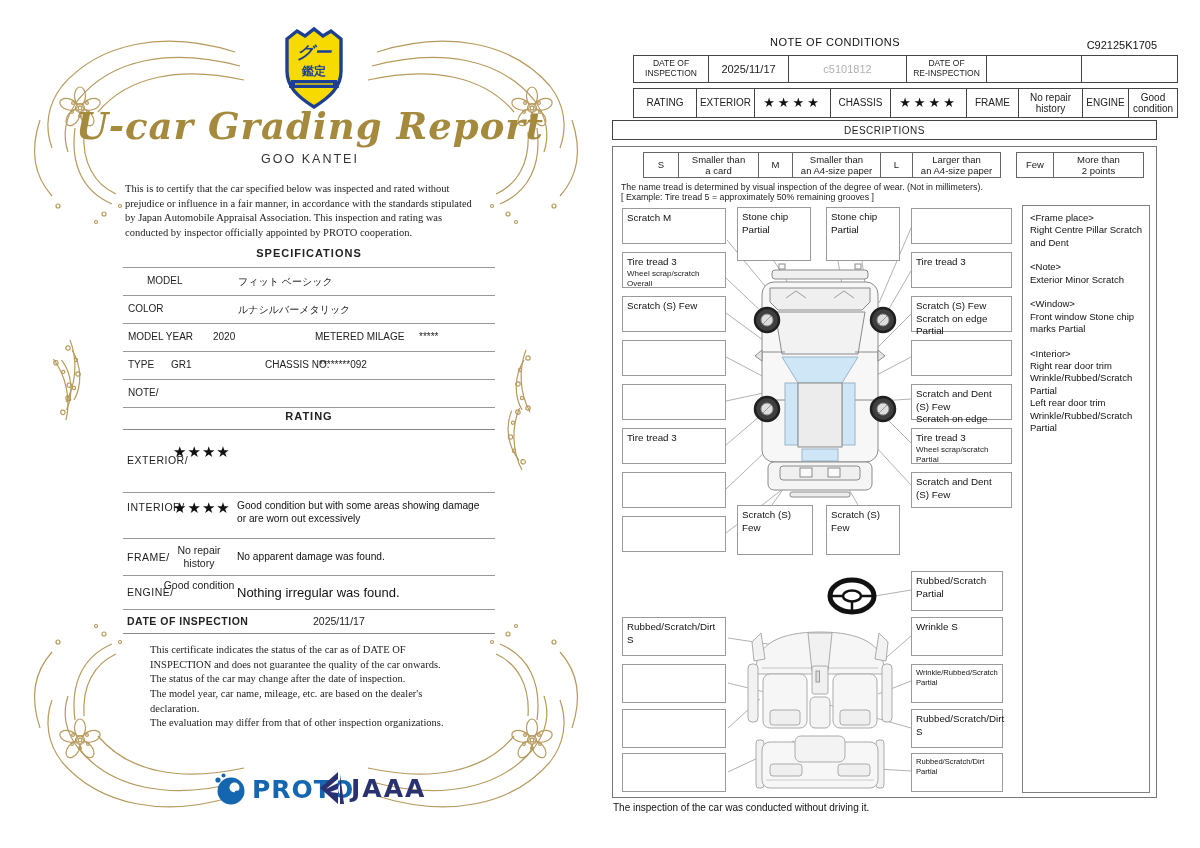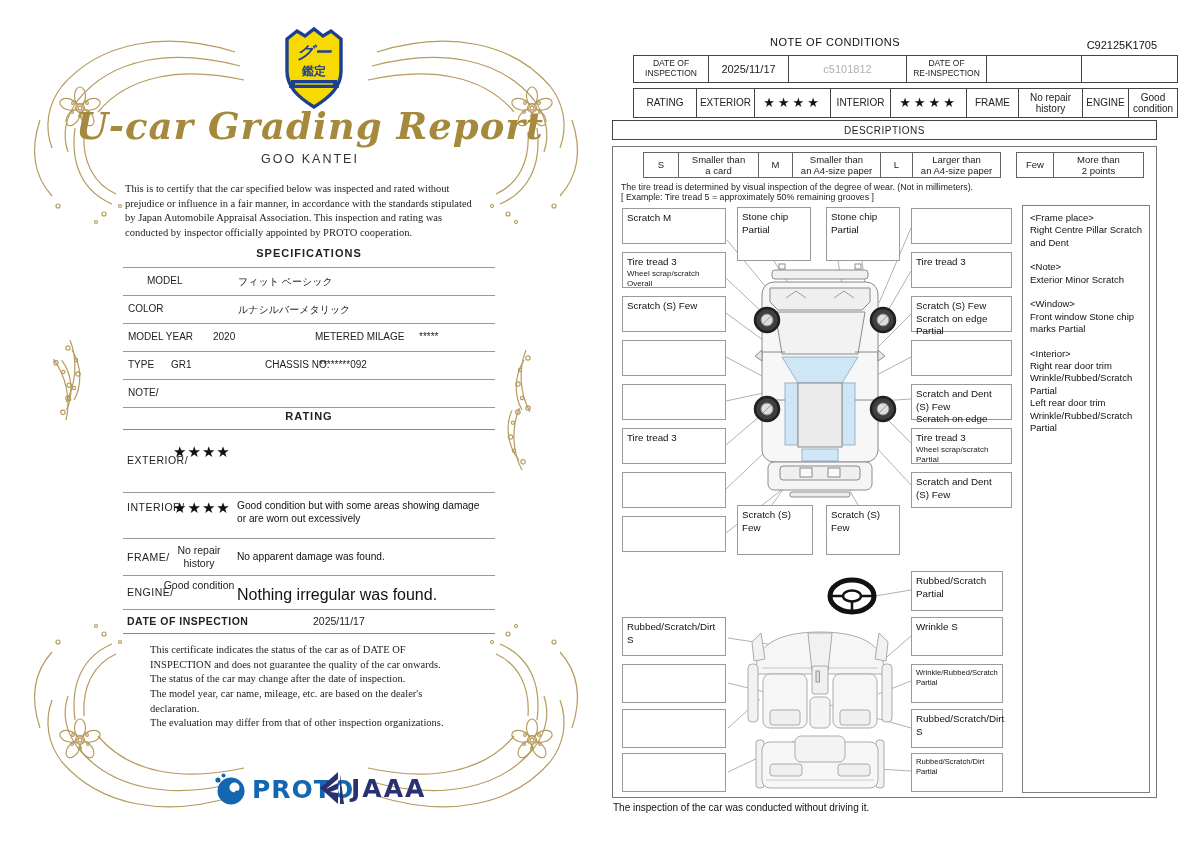--- a/index.html
+++ b/index.html
@@ -156,21 +156,21 @@
 or are worn out excessively</span>
     </div>
     <div class="r-row" style="height:36px;">
       <span class="r-label" style="top:12px;">FRAME/</span>
       <span class="r-val pre" style="top:5px;">No repair history</span>
       <span class="r-desc pre" style="top:11px;font-size:10.2px;">No apparent damage was found.</span>
     </div>
     <div class="r-row" style="height:33px;">
       <span class="r-label" style="top:10px;">ENGINE/</span>
       <span class="r-val pre" style="top:3px;">Good condition</span>
-      <span class="r-desc pre" style="top:9px;font-size:16px;">Nothing irregular was found.</span>
+      <span class="r-desc pre" style="top:9px;font-size:13px;">Nothing irregular was found.</span>
     </div>
     <div class="r-row" style="height:23px;border-bottom:1px solid #888;">
       <span class="r-label" style="top:5px;font-weight:bold;font-size:10.5px;">DATE OF INSPECTION</span>
       <span class="abs" style="left:190px;top:5px;font-size:10.5px;">2025/11/17</span>
     </div>
   </div>
 
   <div class="abs cert-body pre" style="left:150px;top:643px;width:352px;">This certificate indicates the status of the car as of DATE OF
 INSPECTION and does not guarantee the quality of the car onwards.
 The status of the car may change after the date of inspection.
@@ -207,21 +207,21 @@
     <div class="cell lbl-sm pre" style="width:80px;">DATE OF
 RE-INSPECTION</div>
     <div class="cell" style="width:95px;"></div>
     <div class="cell" style="width:96px;"></div>
   </div>
 
   <div class="abs row" style="left:612px;top:88px;height:30px;">
     <div class="cell first" style="width:64px;">RATING</div>
     <div class="cell" style="width:58px;">EXTERIOR</div>
     <div class="cell stars" style="width:76px;">★★★★</div>
-    <div class="cell" style="width:60px;">INTERIOR</div>
+    <div class="cell" style="width:60px;">CHASSIS</div>
     <div class="cell stars" style="width:76px;">★★★★</div>
     <div class="cell" style="width:52px;">FRAME</div>
     <div class="cell pre" style="width:64px;">No repair
 history</div>
     <div class="cell" style="width:46px;">ENGINE</div>
     <div class="cell pre" style="width:49px;">Good
 condition</div>
   </div>
 
   <div class="abs" style="left:612px;top:120px;width:545px;height:20px;border:1px solid #444;box-sizing:border-box;
@@ -238,21 +238,21 @@
 an A4-size paper</div>
     <div class="legend-cell" style="width:32px;">L</div>
     <div class="legend-cell pre" style="width:88px;">Larger than
 an A4-size paper</div>
   </div>
   <div class="abs row" style="left:995px;top:152px;height:26px;">
     <div class="legend-cell first" style="width:38px;">Few</div>
     <div class="legend-cell pre" style="width:90px;">More than
 2 points</div>
   </div>
-  <div class="abs note-line" style="left:621px;top:182px;">The tire tread is determined by visual inspection of the degree of wear. (Not in millimeters).</div>
+  <div class="abs note-line" style="left:621px;top:182px;">The name tread is determined by visual inspection of the degree of wear. (Not in millimeters).</div>
   <div class="abs note-line" style="left:621px;top:192px;">[ Example: Tire tread 5 = approximately 50% remaining grooves ]</div>
 
   <svg class="abs" style="left:0;top:0;pointer-events:none;" width="1200" height="848" viewBox="0 0 1200 848">
     <g stroke="#a8a8a8" stroke-width="0.9">
       <line x1="727" y1="240" x2="789" y2="315"></line>
         <line x1="774" y1="261" x2="810" y2="317"></line>
       <line x1="838" y1="261" x2="845" y2="302"></line>
         <line x1="862" y1="261" x2="869" y2="313"></line>
       <line x1="726" y1="278" x2="767" y2="317"></line>
         <line x1="726" y1="313" x2="778" y2="351"></line>

